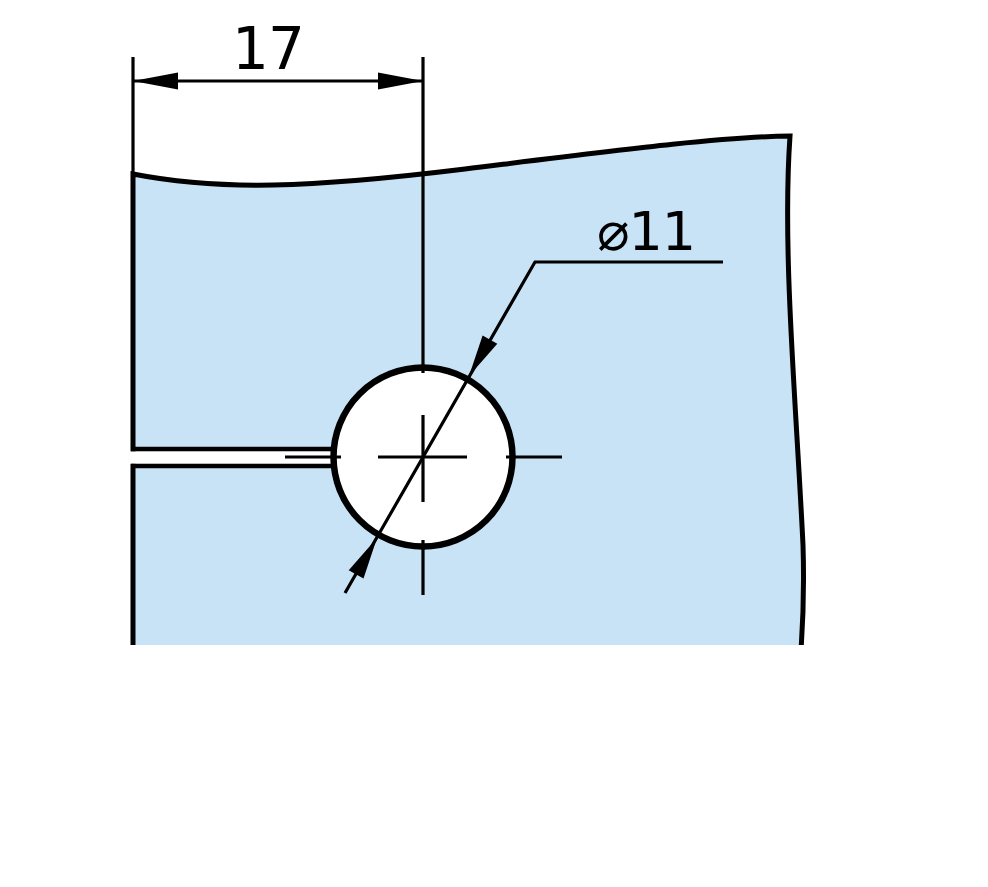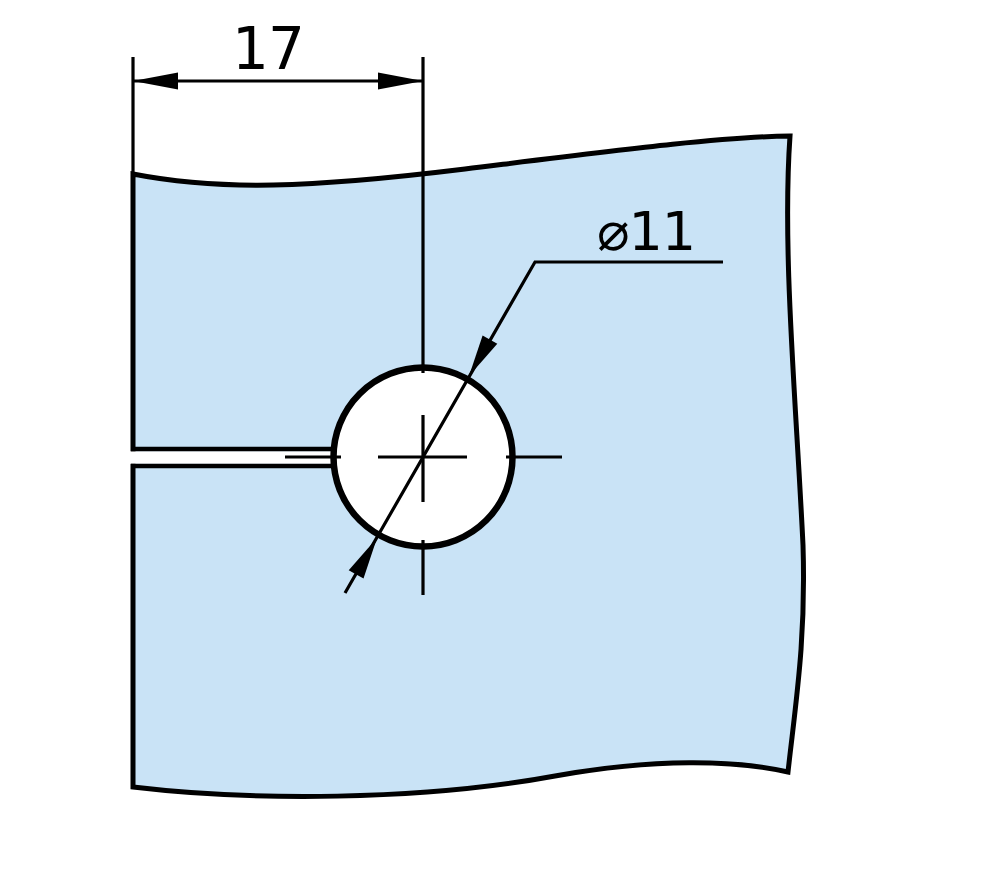--- a/index.html
+++ b/index.html
@@ -2,21 +2,21 @@
 <html style="--plate-fill: #c9e3f6; --line-color: #000000; --hole-fill: #ffffff; --background: #ffffff;"><head>
 <meta charset="utf-8">
 <style>
   :root{
     --plate-fill:#c9e3f6;
     --line-color:#000000;
     --hole-fill:#ffffff;
     --background:#ffffff;
   }
   html,body{margin:0;padding:0;background:var(--background);}
-  .stage{width:988px;height:887px;position:relative;background:var(--background);text-align:right;}
+  .stage{width:988px;height:645px;position:relative;background:var(--background);text-align:right;}
   svg{display:block;}
   .outline{fill:var(--plate-fill);stroke:var(--line-color);stroke-width:5;stroke-miterlimit:4;}
   .mask{fill:var(--background);stroke:none;}
   .slot-edge{stroke:var(--line-color);stroke-width:4.5;fill:none;stroke-linecap:butt;}
   .hole{fill:var(--hole-fill);stroke:var(--line-color);stroke-width:6.5;}
   .thin{stroke:var(--line-color);stroke-width:3.2;fill:none;stroke-linecap:butt;}
   .arrow{fill:var(--line-color);stroke:none;}
   .dim-text{
     font-family:"DejaVu Sans","Liberation Sans",sans-serif;
     fill:var(--line-color);

